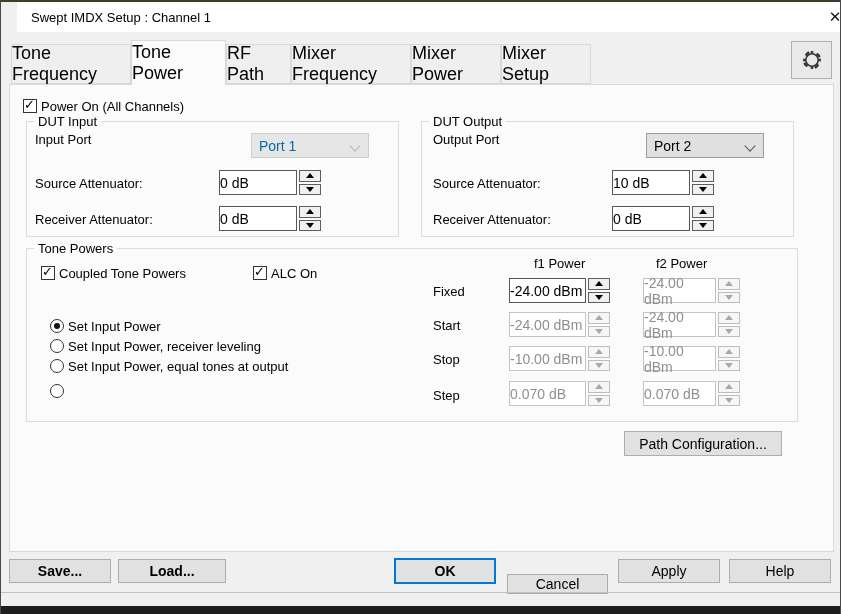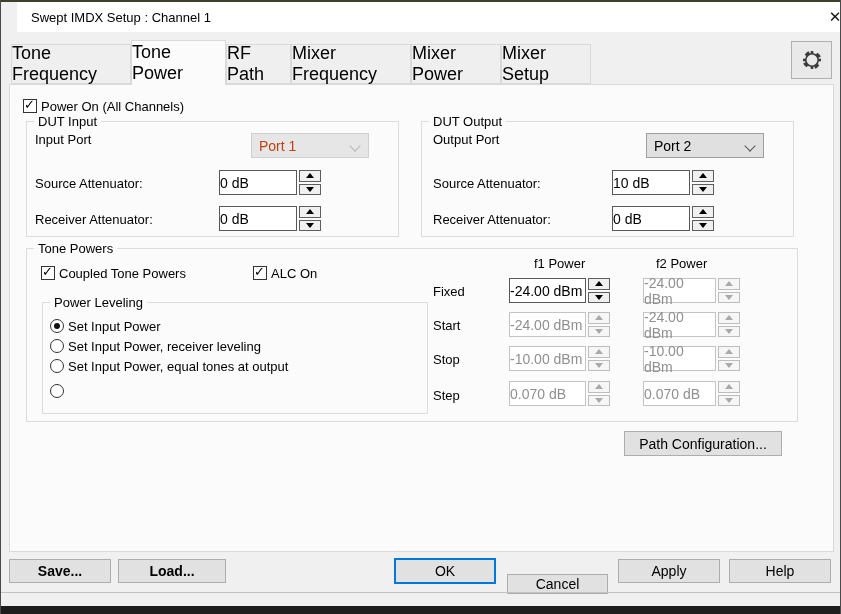--- a/index.html
+++ b/index.html
@@ -37,27 +37,27 @@
   .tri{width:0;height:0;border-left:4px solid transparent;border-right:4px solid transparent;}
   .tri.up{border-bottom:5px solid #000;}
   .tri.down{border-top:5px solid #000;}
   .spin.dis .spinbtn{border-color:#bdbdbd;background:#f6f6f6;}
   .spin.dis .tri.up{border-bottom-color:#a9a9a9;}
   .spin.dis .tri.down{border-top-color:#a9a9a9;}
   .combo{position:absolute;height:25px;background:#e0e0e0;border:1px solid #9e9e9e;box-sizing:border-box;
          display:flex;align-items:center;padding-left:7px;font-size:14px;}
   .combo .chev{position:absolute;right:9px;top:8px;width:7px;height:7px;border-right:1px solid #555;border-bottom:1px solid #555;
                transform:rotate(45deg);}
-  .combo.dis{background:#e6e6e6;border-color:#cfcfcf;color:#c2410c;align-items:center;}
+  .combo.dis{background:#e6e6e6;border-color:#cfcfcf;color:#0369a1;align-items:center;}
   .combo.dis .chev{border-color:#b4b4b4;}
   
   .btn{position:absolute;background:#e1e1e1;border:1px solid #adadad;box-sizing:border-box;
        display:flex;align-items:center;justify-content:center;font-size:14px;}
   .btn.bold{font-weight:bold;}
-  .btn.default{border:2px solid #0078d7;}
+  .btn.default{border:2px solid #0078d7;font-weight:bold;}
   
   .colhdr{position:absolute;font-size:13px;white-space:nowrap;}
   #bottomline{position:absolute;left:0;top:592px;width:841px;height:1px;background:#c2c2c2;}
   #bottomdark{position:absolute;left:0;top:606px;width:841px;height:8px;background:#1d1d1d;}
 </style>
 </head>
 <body>
 
 <div id="root">
   <div id="topedge"></div>
@@ -180,23 +180,20 @@
   </div>
   <span class="checkbox" style="left:40px;top:266px;">
       <span class="check">✓</span>
     </span>
   <span class="lbl" style="left:58px;top:266px;">Coupled Tone Powers</span>
   <span class="checkbox" style="left:252px;top:266px;">
       <span class="check">✓</span>
     </span>
   <span class="lbl" style="left:270px;top:266px;">ALC On</span>
 
-  <div class="group" style="left:41px;top:302px;width:386px;height:112px;">
-    <span class="grouplabel">Power Leveling</span>
-  </div>
   <span class="radio" style="left:49px;top:319px;">
       <span class="dot"></span>
     </span>
   <span class="lbl" style="left:67px;top:319px;">Set Input Power</span>
   <span class="radio" style="left:49px;top:339px;"></span>
   <span class="lbl" style="left:67px;top:339px;">Set Input Power, receiver leveling</span>
   <span class="radio" style="left:49px;top:359px;"></span>
   <span class="lbl" style="left:67px;top:359px;">Set Input Power, equal tones at output</span>
   <span class="radio" style="left:49px;top:384px;"></span>
 

